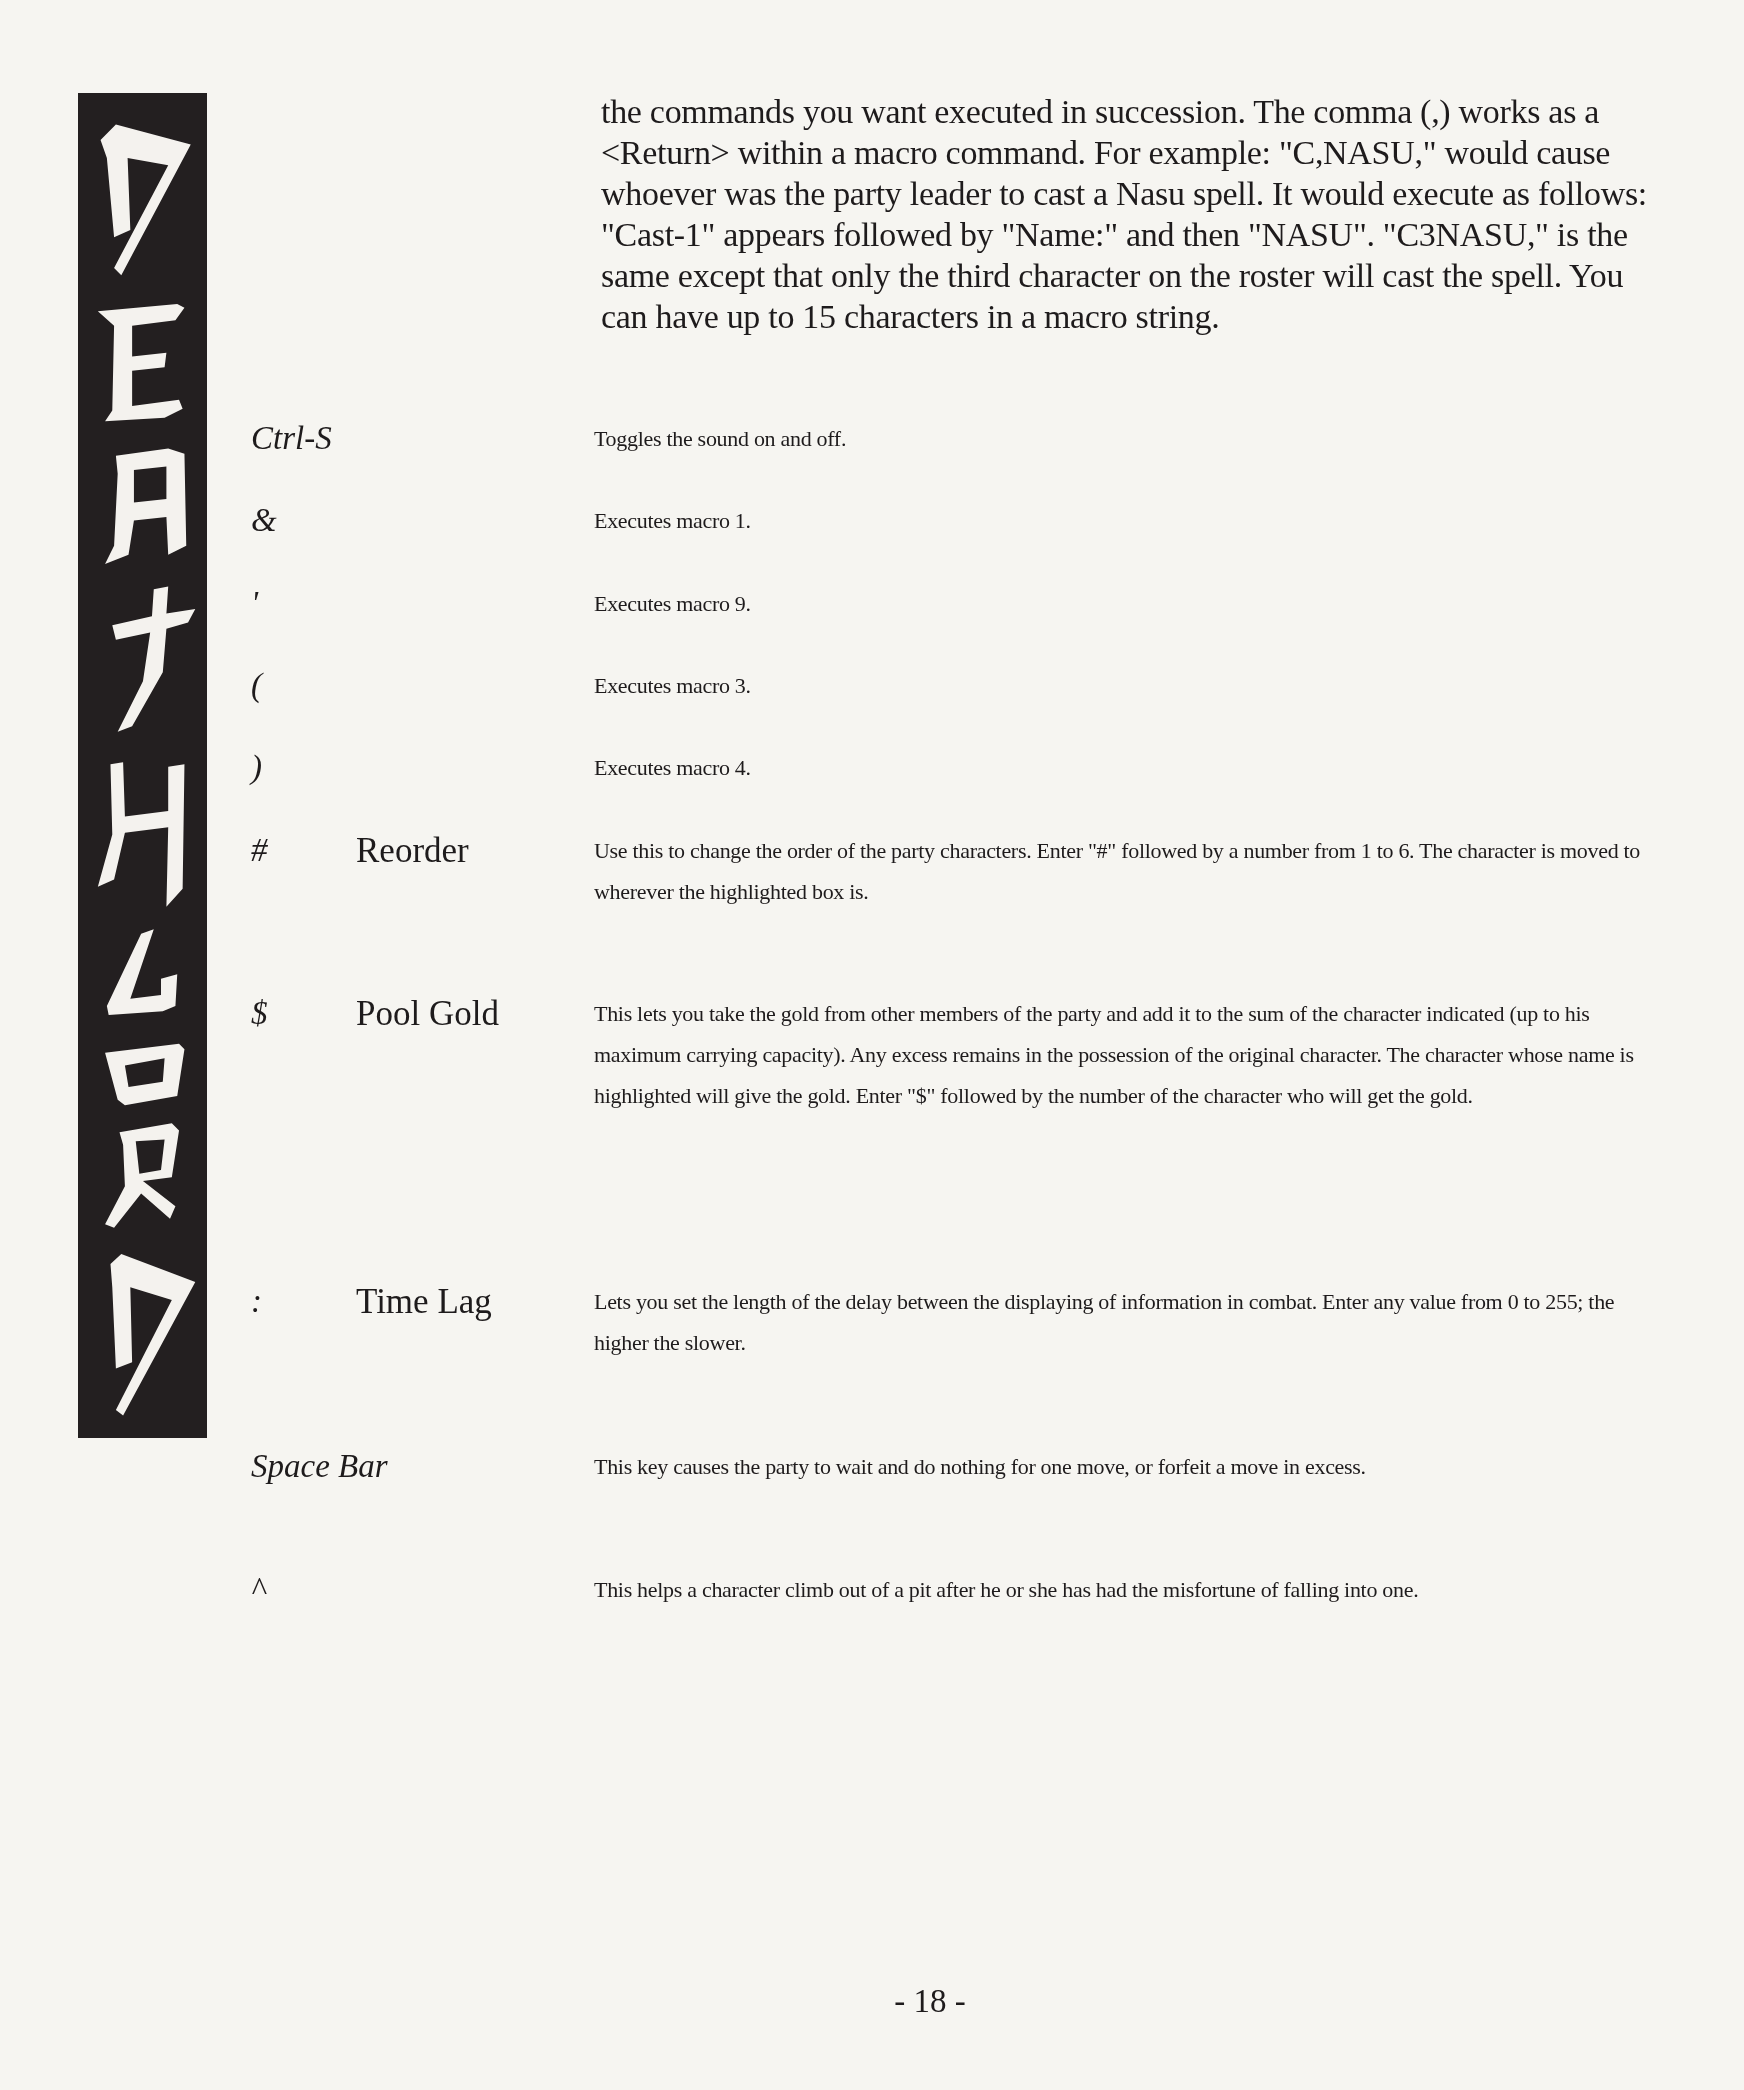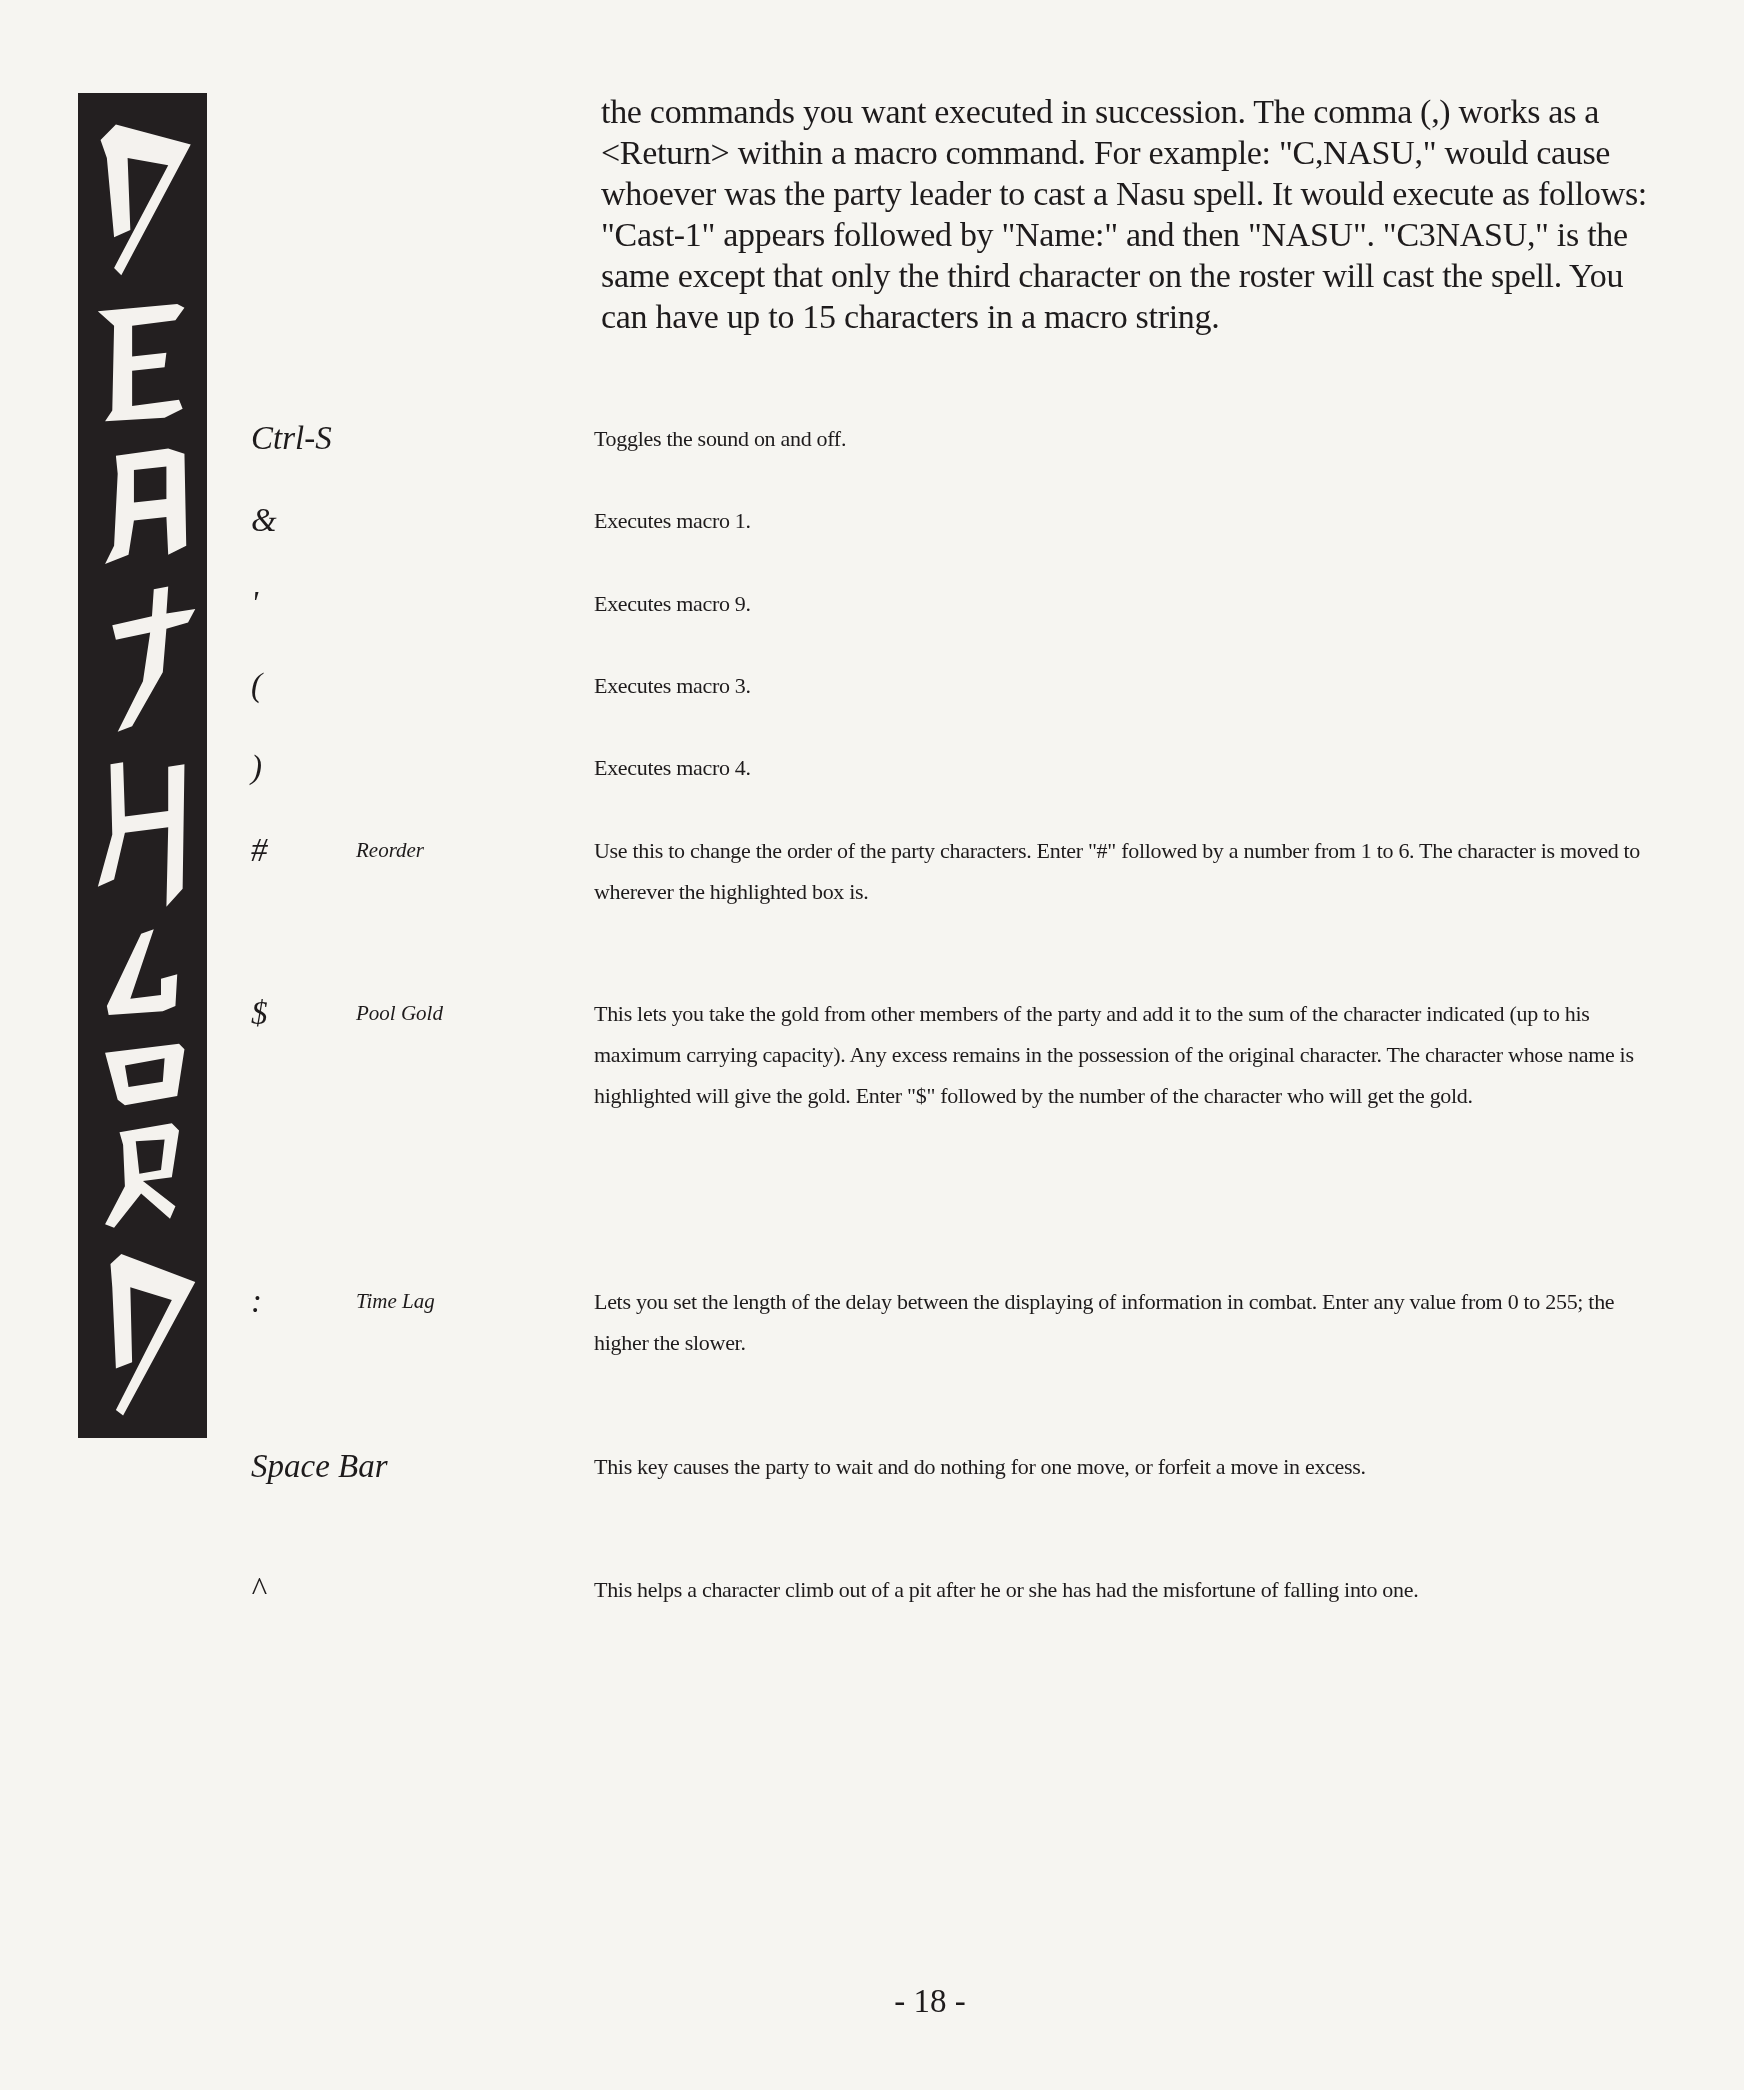--- a/index.html
+++ b/index.html
@@ -60,22 +60,21 @@
       left: 251px;
       font-style: italic;
       font-size: 33px;
       line-height: 41px;
       white-space: nowrap;
       text-align: center;
     }
     .cmd-name {
       position: absolute;
       left: 356px;
-      font-style: italic;
-      font-size: 21px;
+      font-size: 35px;
       line-height: 41px;
       white-space: nowrap;
     }
     .cmd-desc {
       position: absolute;
       left: 594px;
       width: 1049px;
       font-size: 22px;
       line-height: 41px;
       letter-spacing: -0.3px;

